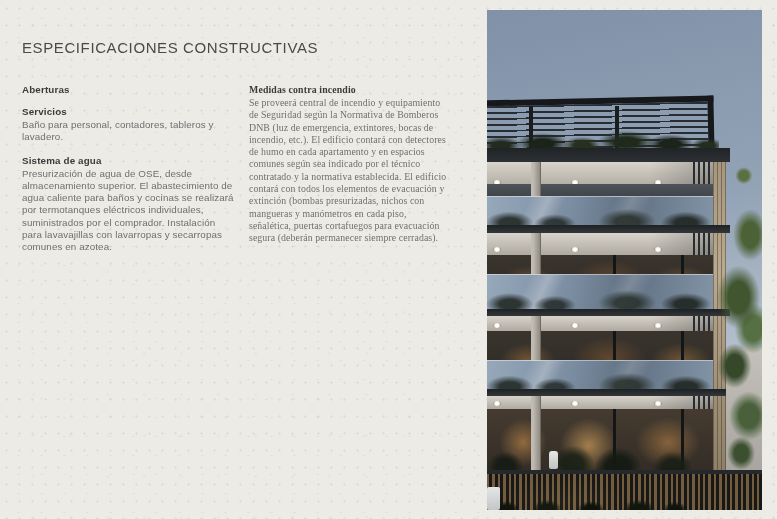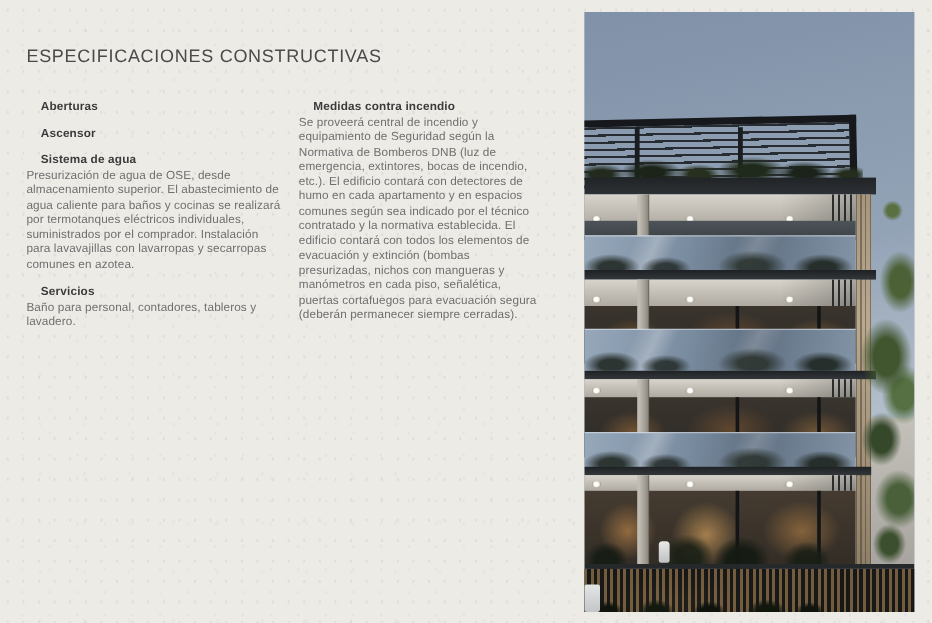--- a/index.html
+++ b/index.html
@@ -13,23 +13,23 @@
       radial-gradient(rgba(140,135,125,0.05) 1.4px, transparent 1.6px);
     background-size:13px 17px,23px 19px,37px 41px;
     background-position:0 0,7px 9px,15px 5px;
   }
   .title{
     position:absolute;left:22px;top:39px;margin:0;
     font-size:15px;font-weight:normal;letter-spacing:.6px;color:#4a4a4a;
   }
   .col{position:absolute;top:84px;}
   .col-left{left:22px;width:216px;}
-  .col-right{left:249px;width:199px;}
+  .col-right{left:249px;width:199px;font-family:Liberation Serif, serif;}
   .sec{margin:0 0 11px 0;}
-  .sec h3{margin:0 0 2px 12px;font-size:9.8px;font-weight:bold;color:#3b3b3b;letter-spacing:.15px;}
+  .sec h3{margin:0 0 2px 0;font-size:9.8px;font-weight:bold;color:#3b3b3b;letter-spacing:.15px;}
   .sec p{margin:0;font-size:9.8px;line-height:12.3px;color:#6f6f6f;letter-spacing:.1px;}
 
   
   .render{position:absolute;left:487px;top:10px;width:275px;height:500px;overflow:hidden;background:#9aa8ba;}
   .render div{position:absolute;}
   .sky{inset:0;background:linear-gradient(168deg,#8091a8 0%,#93a3b6 42%,#b9c4cf 75%,#ccd4dc 100%);}
   .pergola{
     left:-5px;top:88px;width:226px;height:48px;transform:rotate(-1.2deg);
     border-top:6px solid #16181b;border-right:6px solid #16181b;border-bottom:3px solid #1b1e21;
     background:repeating-linear-gradient(to bottom,rgba(22,25,28,.85) 0 1.8px,rgba(150,165,182,.16) 1.8px 6px);
@@ -125,29 +125,28 @@
 
 <div>
 
   <h1 class="title">ESPECIFICACIONES CONSTRUCTIVAS</h1>
 
   <div class="col col-left">
     <section class="sec">
       <h3>Aberturas</h3>
     </section>
     <section class="sec">
-      <h3>Ascensor</h3>
+    </section>
+    <section class="sec">
+      <h3>Servicios</h3>
+      <p>Baño para personal, contadores, tableros y lavadero.</p>
     </section>
     <section class="sec">
       <h3>Sistema de agua</h3>
       <p>Presurización de agua de OSE, desde almacenamiento superior. El abastecimiento de agua caliente para baños y cocinas se realizará por termotanques eléctricos individuales, suministrados por el comprador. Instalación para lavavajillas con lavarropas y secarropas comunes en azotea.</p>
-    </section>
-    <section class="sec">
-      <h3>Servicios</h3>
-      <p>Baño para personal, contadores, tableros y lavadero.</p>
     </section>
   </div>
 
   <div class="col col-right">
     <section class="sec">
       <h3>Medidas contra incendio</h3>
       <p>Se proveerá central de incendio y equipamiento de Seguridad según la Normativa de Bomberos DNB (luz de emergencia, extintores, bocas de incendio, etc.). El edificio contará con detectores de humo en cada apartamento y en espacios comunes según sea indicado por el técnico contratado y la normativa establecida. El edificio contará con todos los elementos de evacuación y extinción (bombas presurizadas, nichos con mangueras y manómetros en cada piso, señalética, puertas cortafuegos para evacuación segura (deberán permanecer siempre cerradas).</p>
     </section>
   </div>
 

